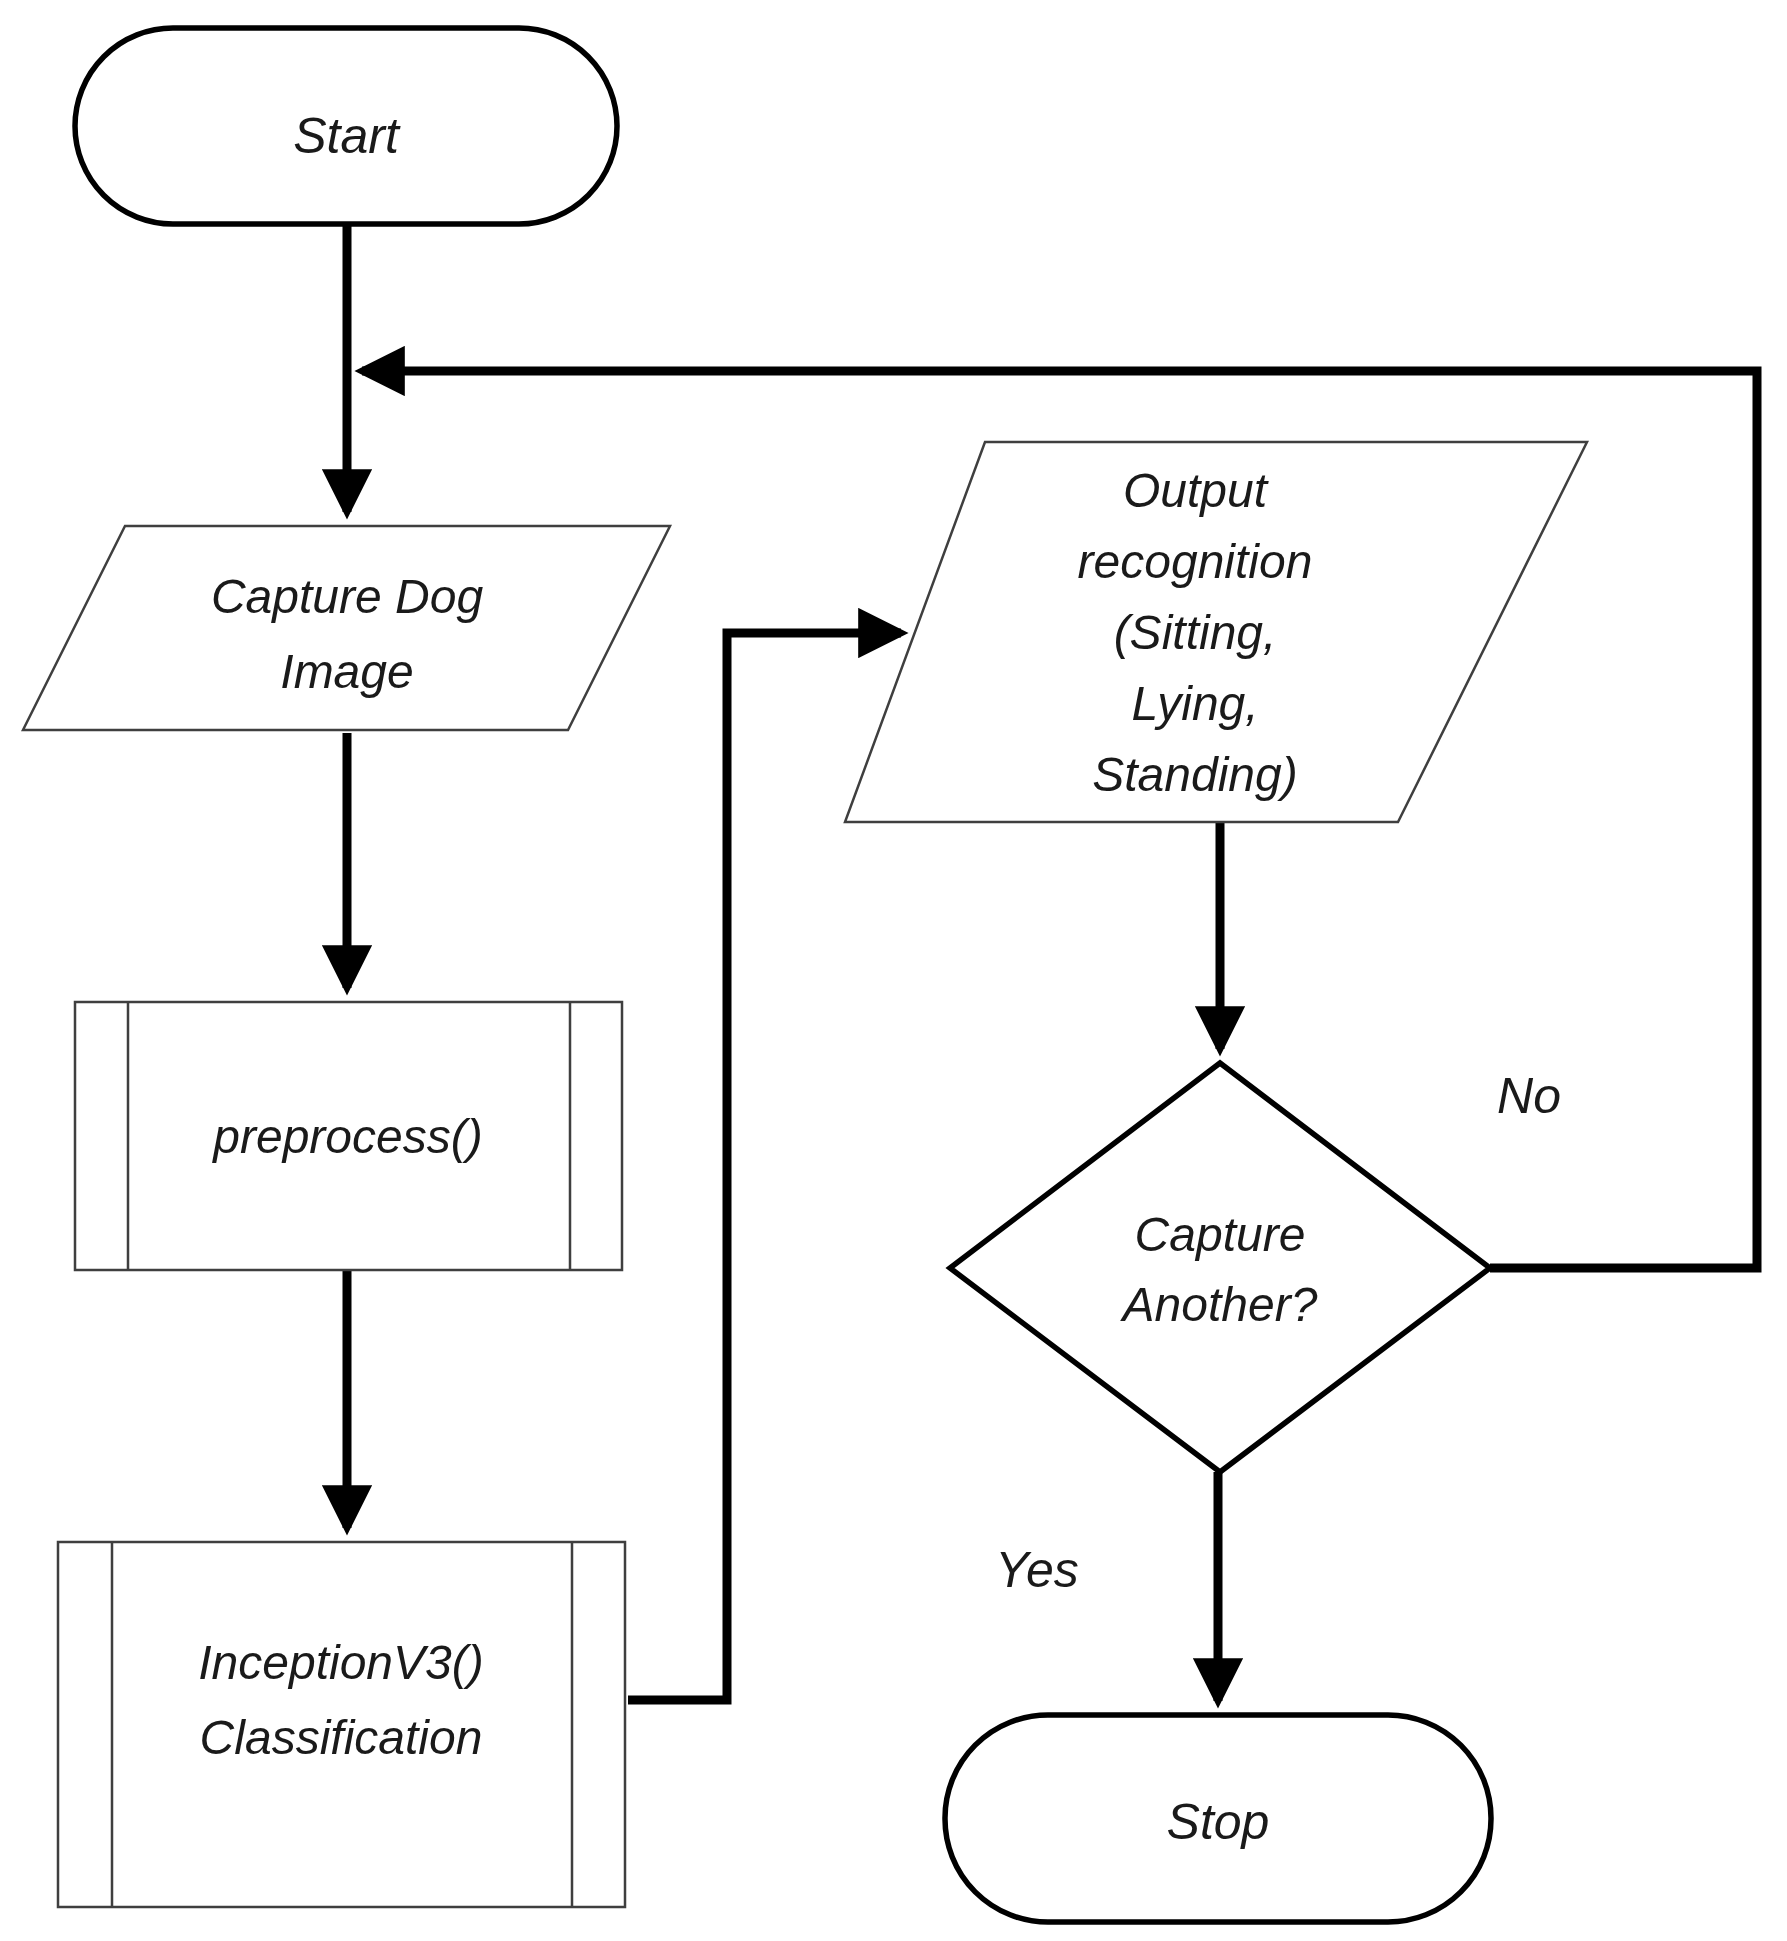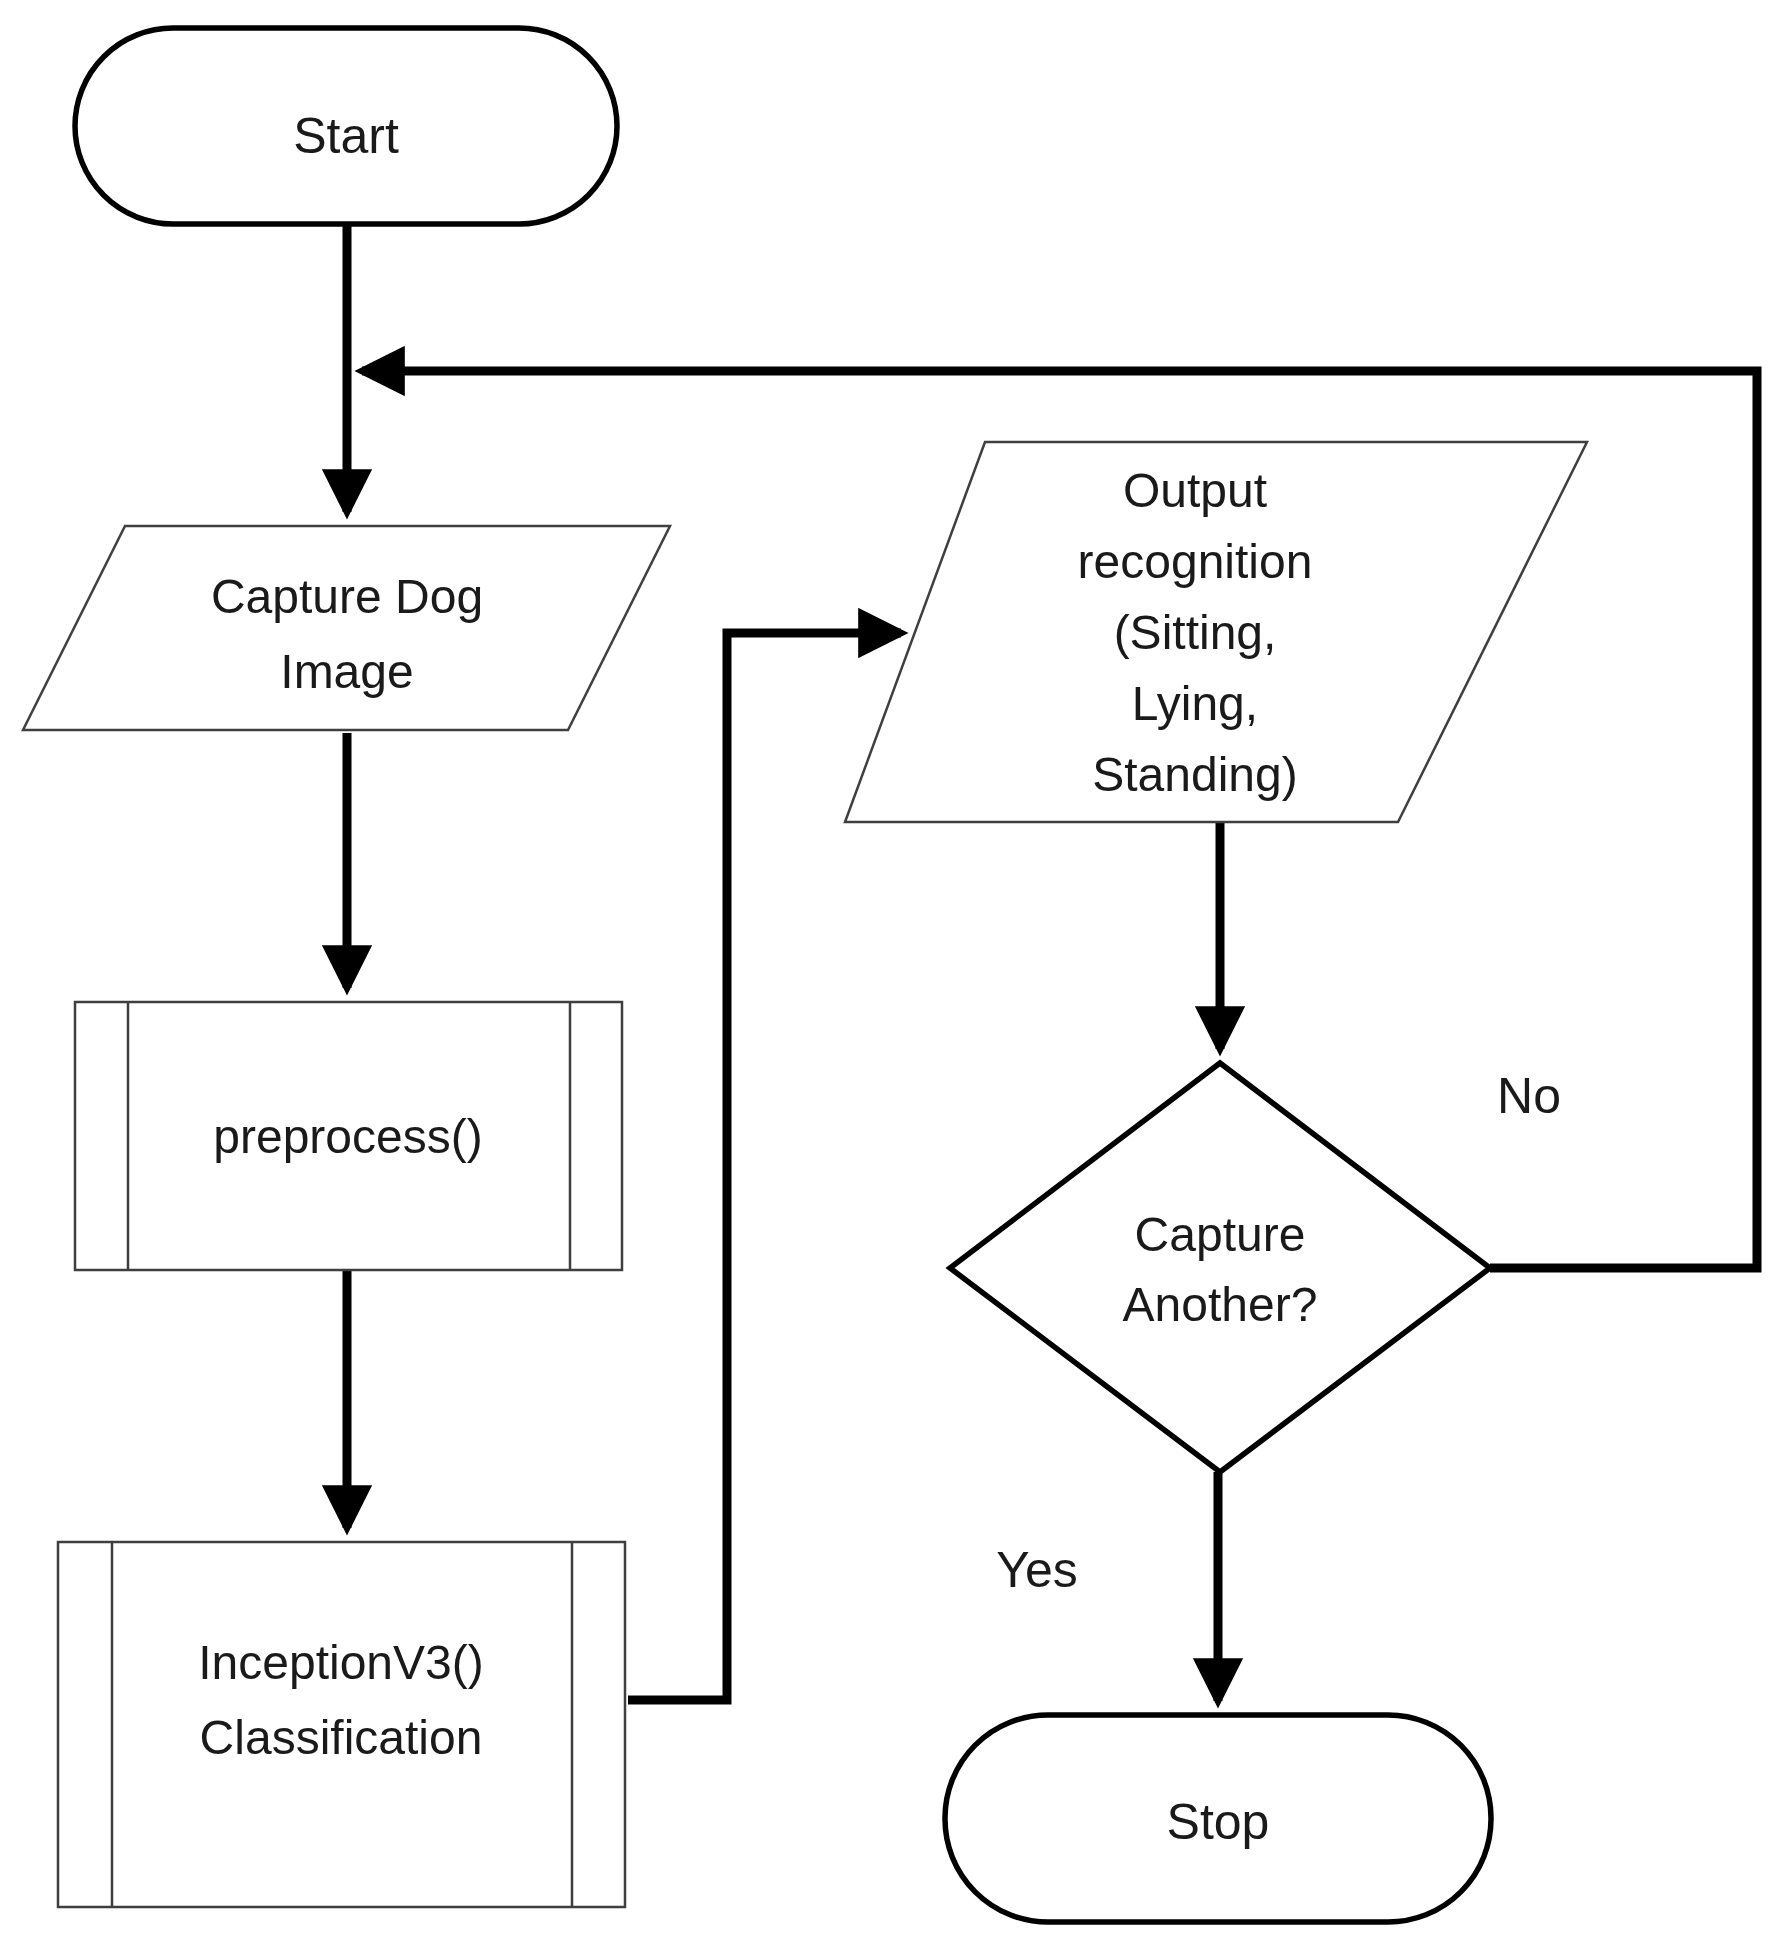--- a/index.html
+++ b/index.html
@@ -6,20 +6,21 @@
     margin: 0;
     padding: 0;
     background: #ffffff;
   }
   .canvas {
     position: relative;
     width: 1787px;
     height: 1941px;
     background: #ffffff;
     font-family: "Liberation Sans", "DejaVu Sans", sans-serif;
+    font-style: italic;
   }
   svg { display: block; }
   .node-text {
     fill: #1a1a1a;
     font-family: "Liberation Sans", "DejaVu Sans", sans-serif;
     font-size: 48px;
     text-anchor: middle;
   }
   .terminator-text {
     font-size: 50px;

